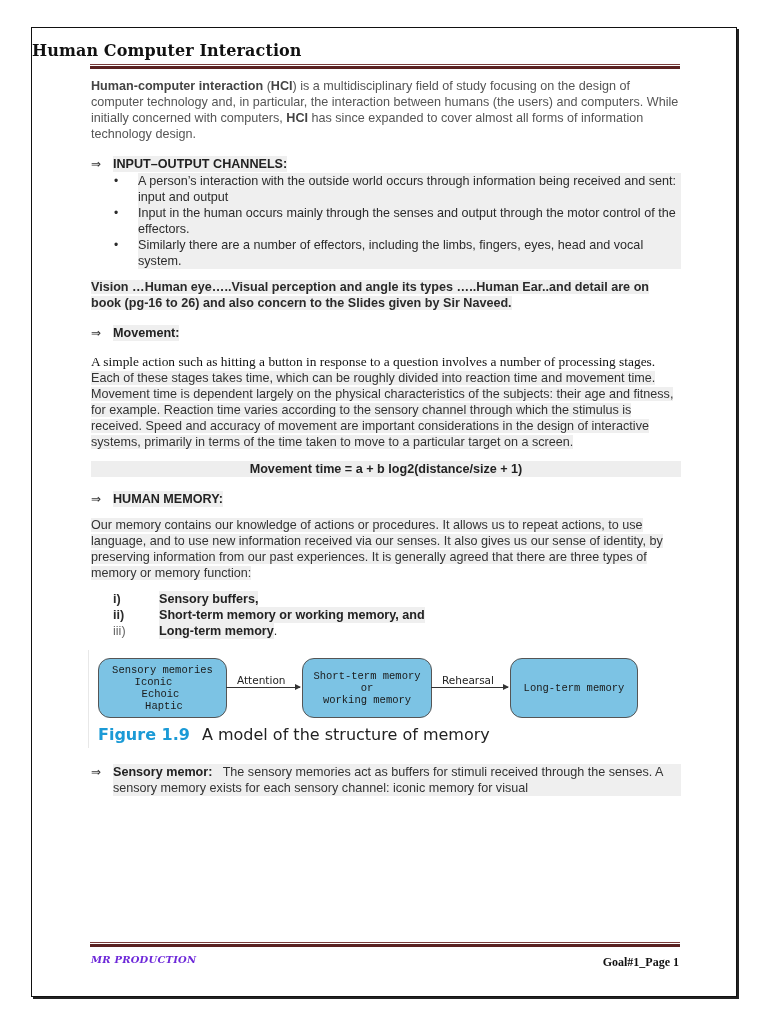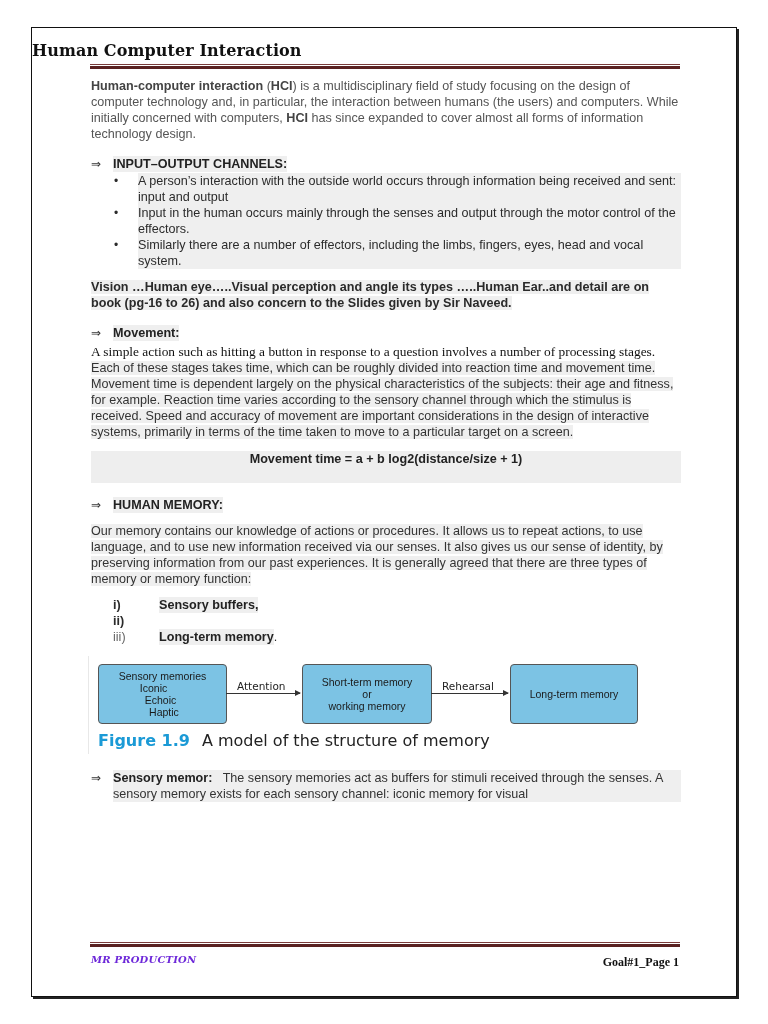--- a/index.html
+++ b/index.html
@@ -22,34 +22,34 @@
   .content { position: absolute; left: 59px; top: 50px; width: 590px; font-size: 12.6px; line-height: 16px; color: #2b2b2b; }
   .intro { color: #555; margin: 0; }
   .intro b { color: #444; }
   .hl { background: #efefef; }
   .heading-row { display: flex; align-items: baseline; margin-top: 14px; font-weight: bold; color: #222; }
   .arrow { width: 22px; font-weight: normal; font-size: 12px; color: #333; flex: none; }
   ul.bullets { list-style: none; margin: 1px 0 0 0; padding: 0; }
   ul.bullets li { display: flex; margin-bottom: 0; }
   ul.bullets .dot { width: 47px; flex: none; text-align: left; padding-left: 23px; box-sizing: border-box; font-size: 12px; }
   .vision { margin-top: 10px; font-weight: bold; color: #2a2a2a; }
-  .movement-para { margin-top: 3px; }
+  .movement-para { margin-top: 13px; }
   .serif { font-family: "Liberation Serif", serif; font-size: 13.4px; color: #111; }
-  .formula { margin-top: 11px; background: #eeeeee; text-align: center; font-weight: bold; color: #222; height: 32px; }
+  .formula { margin-top: 11px; background: #eeeeee; text-align: center; font-weight: bold; color: #222; height: 16px; }
   .memory-para { margin-top: 10px; }
   .memtypes { margin-top: 10px; }
   .memtypes .row { display: flex; }
   .memtypes .num { width: 68px; padding-left: 22px; box-sizing: border-box; font-weight: bold; flex: none; }
   .memtypes .num.light { font-weight: normal; color: #666; }
   .memtypes .txt { font-weight: bold; color: #222; }
   .figure { position: relative; margin-top: 11px; height: 98px; border-left: 1px solid #e8e8e8; margin-left: -3px; }
   .box {
     position: absolute; top: 8px; height: 58px; background: #7cc3e4; border: 1px solid #555;
-    border-radius: 4px; display: flex; flex-direction: column; justify-content: center; align-items: center;
-    font-family: Liberation Sans, sans-serif; font-size: 10.5px; line-height: 12px; color: #1a1a1a; text-align: center;
+    border-radius: 12px; display: flex; flex-direction: column; justify-content: center; align-items: center;
+    font-family: Liberation Mono, monospace; font-size: 10.5px; line-height: 12px; color: #1a1a1a; text-align: center;
   }
   .box1 { left: 9px; width: 127px; }
   .box2 { left: 213px; width: 128px; }
   .box3 { left: 421px; width: 126px; }
   .conn { position: absolute; top: 37px; height: 1px; background: #333; }
   .conn::after { content: ""; position: absolute; right: -1px; top: -3px; border-left: 6px solid #333; border-top: 3.5px solid transparent; border-bottom: 3.5px solid transparent; }
   .conn1 { left: 137px; width: 74px; }
   .conn2 { left: 342px; width: 77px; }
   .conn-label { position: absolute; top: 22px; font-family: "DejaVu Sans", sans-serif; font-size: 10.5px; color: #222; }
   .cl1 { left: 148px; }
@@ -109,20 +109,21 @@
     </div>
     <p class="memory-para" style="margin-bottom:0;color:#333"><span class="hl">Our memory contains our knowledge of actions or procedures. It allows us to repeat actions, to use language, and to use new information received via our senses. It also gives us our sense of identity, by preserving information from our past experiences. It is generally agreed that there are three types of memory or memory function:</span></p>
 
     <div class="memtypes">
       <div class="row">
           <span class="num">i)</span>
           <span class="txt hl">Sensory buffers,</span>
         </div>
       <div class="row">
           <span class="num">ii)</span>
+          <span class="txt hl">Short-term memory or working memory, and</span>
         </div>
       <div class="row">
           <span class="num light">iii)</span>
           <span class="txt hl">Long-term memory</span>
           <span>.</span>
         </div>
     </div>
 
     <div class="figure">
       <div class="box box1">

